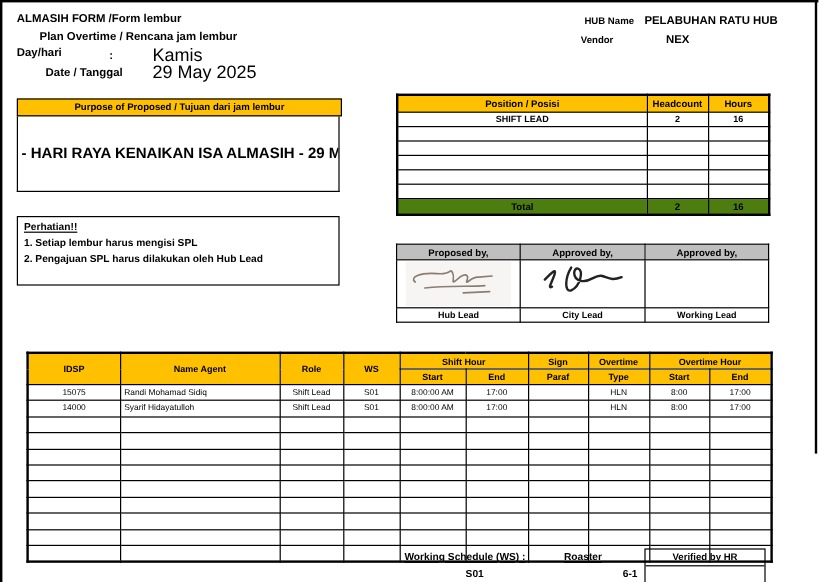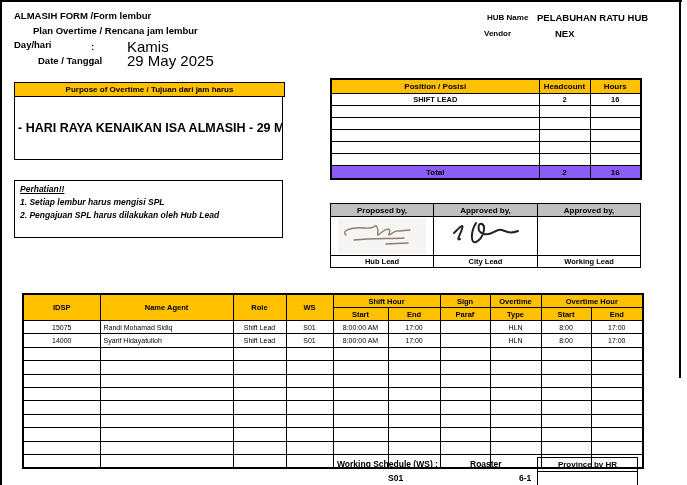--- a/index.html
+++ b/index.html
@@ -17,30 +17,30 @@
       background:#FFC000;border:1.5px solid #000;text-align:center;
       font-weight:bold;font-size:8px;line-height:13px;}
   .purpose-body{position:absolute;left:14px;top:97px;width:269px;height:63px;
       border:1.5px solid #000;border-top:none;overflow:hidden;white-space:nowrap;
       font-weight:bold;font-size:12.5px;line-height:63px;padding-left:3px;box-sizing:border-box;}
 
   
   .notice{position:absolute;left:14px;top:180px;width:269px;height:58px;
       border:1.5px solid #000;box-sizing:border-box;padding:3px 5px;font-size:8.5px;font-weight:bold;}
   .notice .nt{text-decoration:underline;margin-bottom:3px;}
-  .notice div{margin-bottom:3px;font-style:italic;}
+  .notice div{margin-bottom:3px;}
 
   table{border-collapse:collapse;table-layout:fixed;}
   td,th{border:1px solid #000;overflow:hidden;white-space:nowrap;padding:0 2px;}
 
   
   .pos-table{position:absolute;left:330px;top:78px;width:310px;border:2px solid #000;}
   .pos-table th{background:#FFC000;font-weight:bold;font-size:8px;height:13px;text-align:center;}
   .pos-table td{height:11px;font-size:7.5px;font-weight:bold;text-align:center;}
-  .pos-table tfoot td{background:#8b5cf6;font-weight:bold;font-size:8px;height:12px;}
+  .pos-table tfoot td{background:#4d7c0f;font-weight:bold;font-size:8px;height:12px;}
 
   
   .appr-table{position:absolute;left:330px;top:203px;width:310px;border:1.5px solid #000;padding-left:18px;}
   .appr-table th{background:#BFBFBF;font-weight:bold;font-size:8px;height:12px;text-align:center;}
   .appr-table td.sig{height:37px;text-align:center;vertical-align:middle;}
   .appr-table td.rolecell{height:11px;font-size:7.5px;font-weight:bold;text-align:center;}
   .sigbox1{display:inline-block;background:#f6f5f3;}
 
   
   .agent-table{position:absolute;left:22px;top:293px;width:620px;border:2px solid #000;}
@@ -73,21 +73,21 @@
 
   <div class="t-bold" style="left:14px;top:55px;margin-left:24px;">Date / Tanggal</div>
   <div class="t-bold" style="left:91px;top:55px;">:</div>
   <div class="t-big" style="left:103px;top:52px;">29 May 2025</div>
 
   <div class="t-small" style="left:487px;top:13px;">HUB Name</div>
   <div class="t-bold" style="left:537px;top:12px;text-align:center;">PELABUHAN RATU HUB</div>
   <div class="t-small" style="left:484px;top:29px;">Vendor</div>
   <div class="t-bold" style="left:537px;top:28px;padding-left:18px;">NEX</div>
 
-  <div class="purpose-hdr">Purpose of Overtime / Tujuan dari jam harus</div>
+  <div class="purpose-hdr">Purpose of Proposed / Tujuan dari jam lembur</div>
   <div class="purpose-body">- HARI RAYA KENAIKAN ISA ALMASIH  - 29 MEI 2025</div>
 
   <table class="pos-table">
     <colgroup>
         <col style="width:208px">
         <col style="width:51px">
         <col style="width:51px">
       </colgroup>
     <thead>
       <tr>
@@ -355,16 +355,16 @@
         </tr>
       </tbody>
   </table>
 
   <div class="t-bold u" style="left:337px;top:459px;font-size:8.5px;">Working Schedule (WS) :</div>
   <div class="t-bold u" style="left:470px;top:459px;font-size:8.5px;">Roaster</div>
   <div class="t-bold" style="left:388px;top:473px;font-size:8.5px;">S01</div>
   <div class="t-bold" style="left:519px;top:473px;font-size:8.5px;">6-1</div>
 
   <div class="verified-box">
-    <div class="vh">Province by HR</div>
+    <div class="vh">Verified by HR</div>
   </div>
 
 </div>
 
 </body></html>

